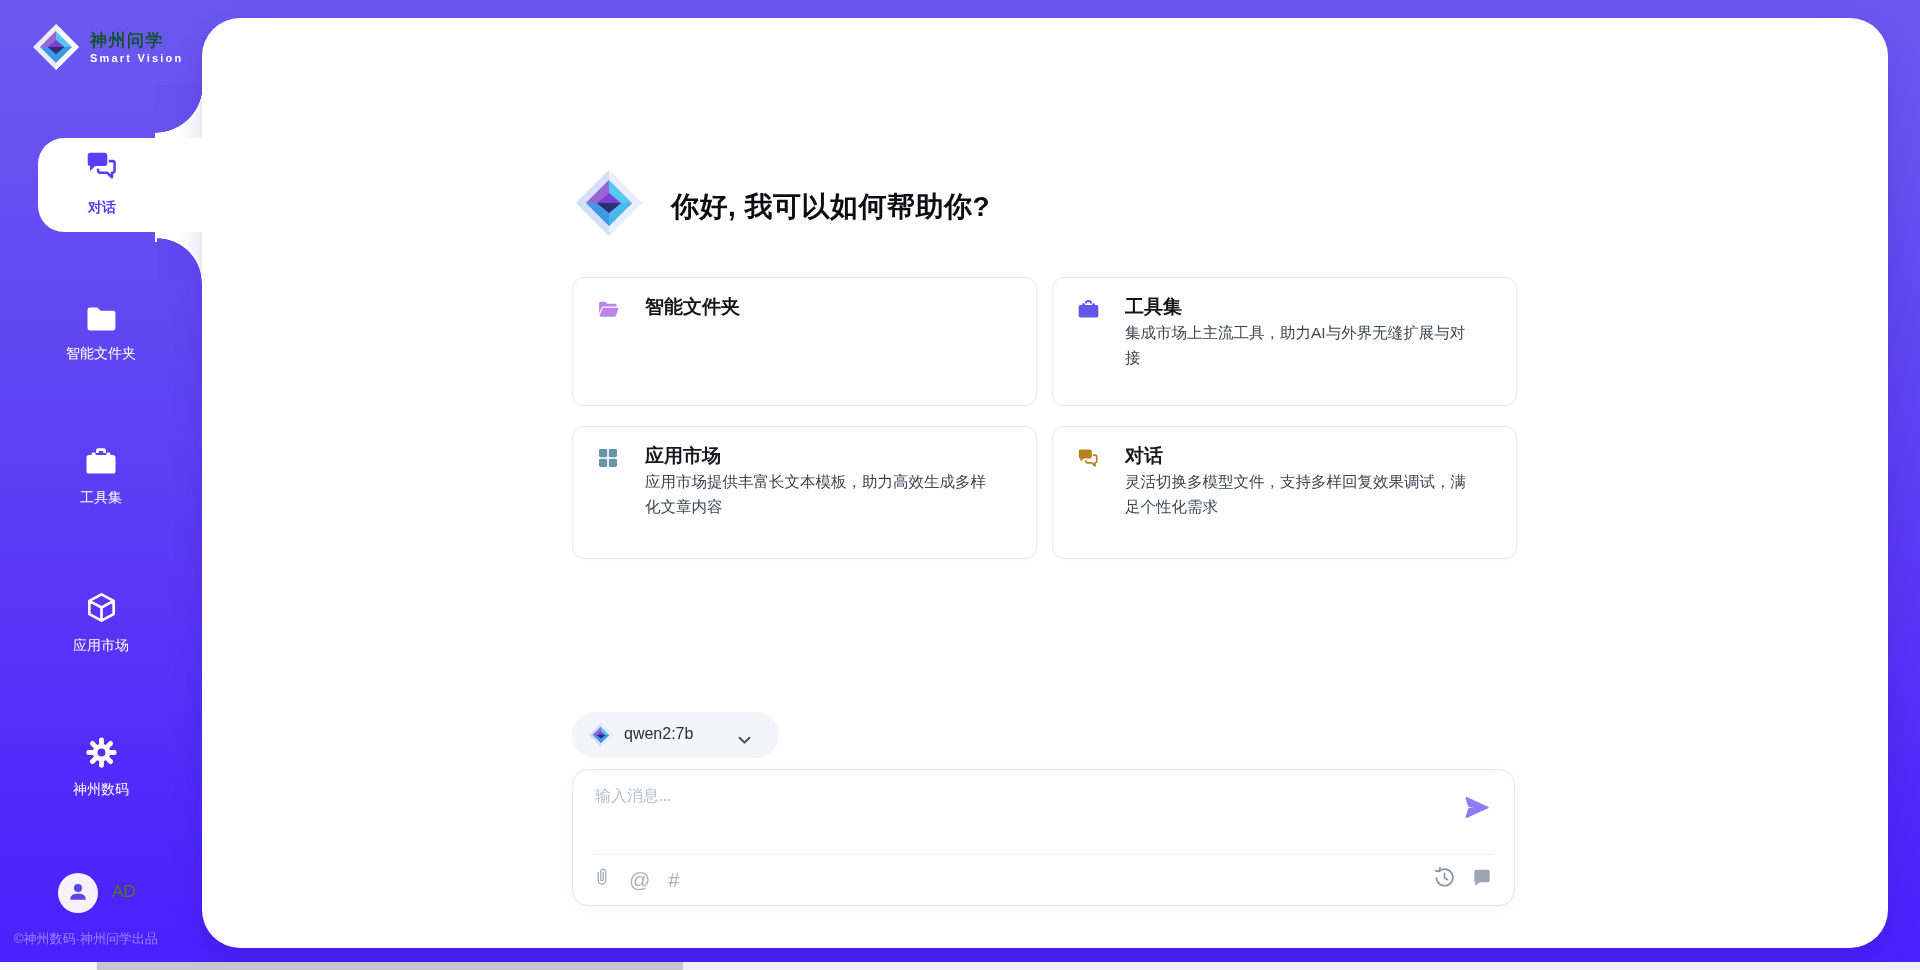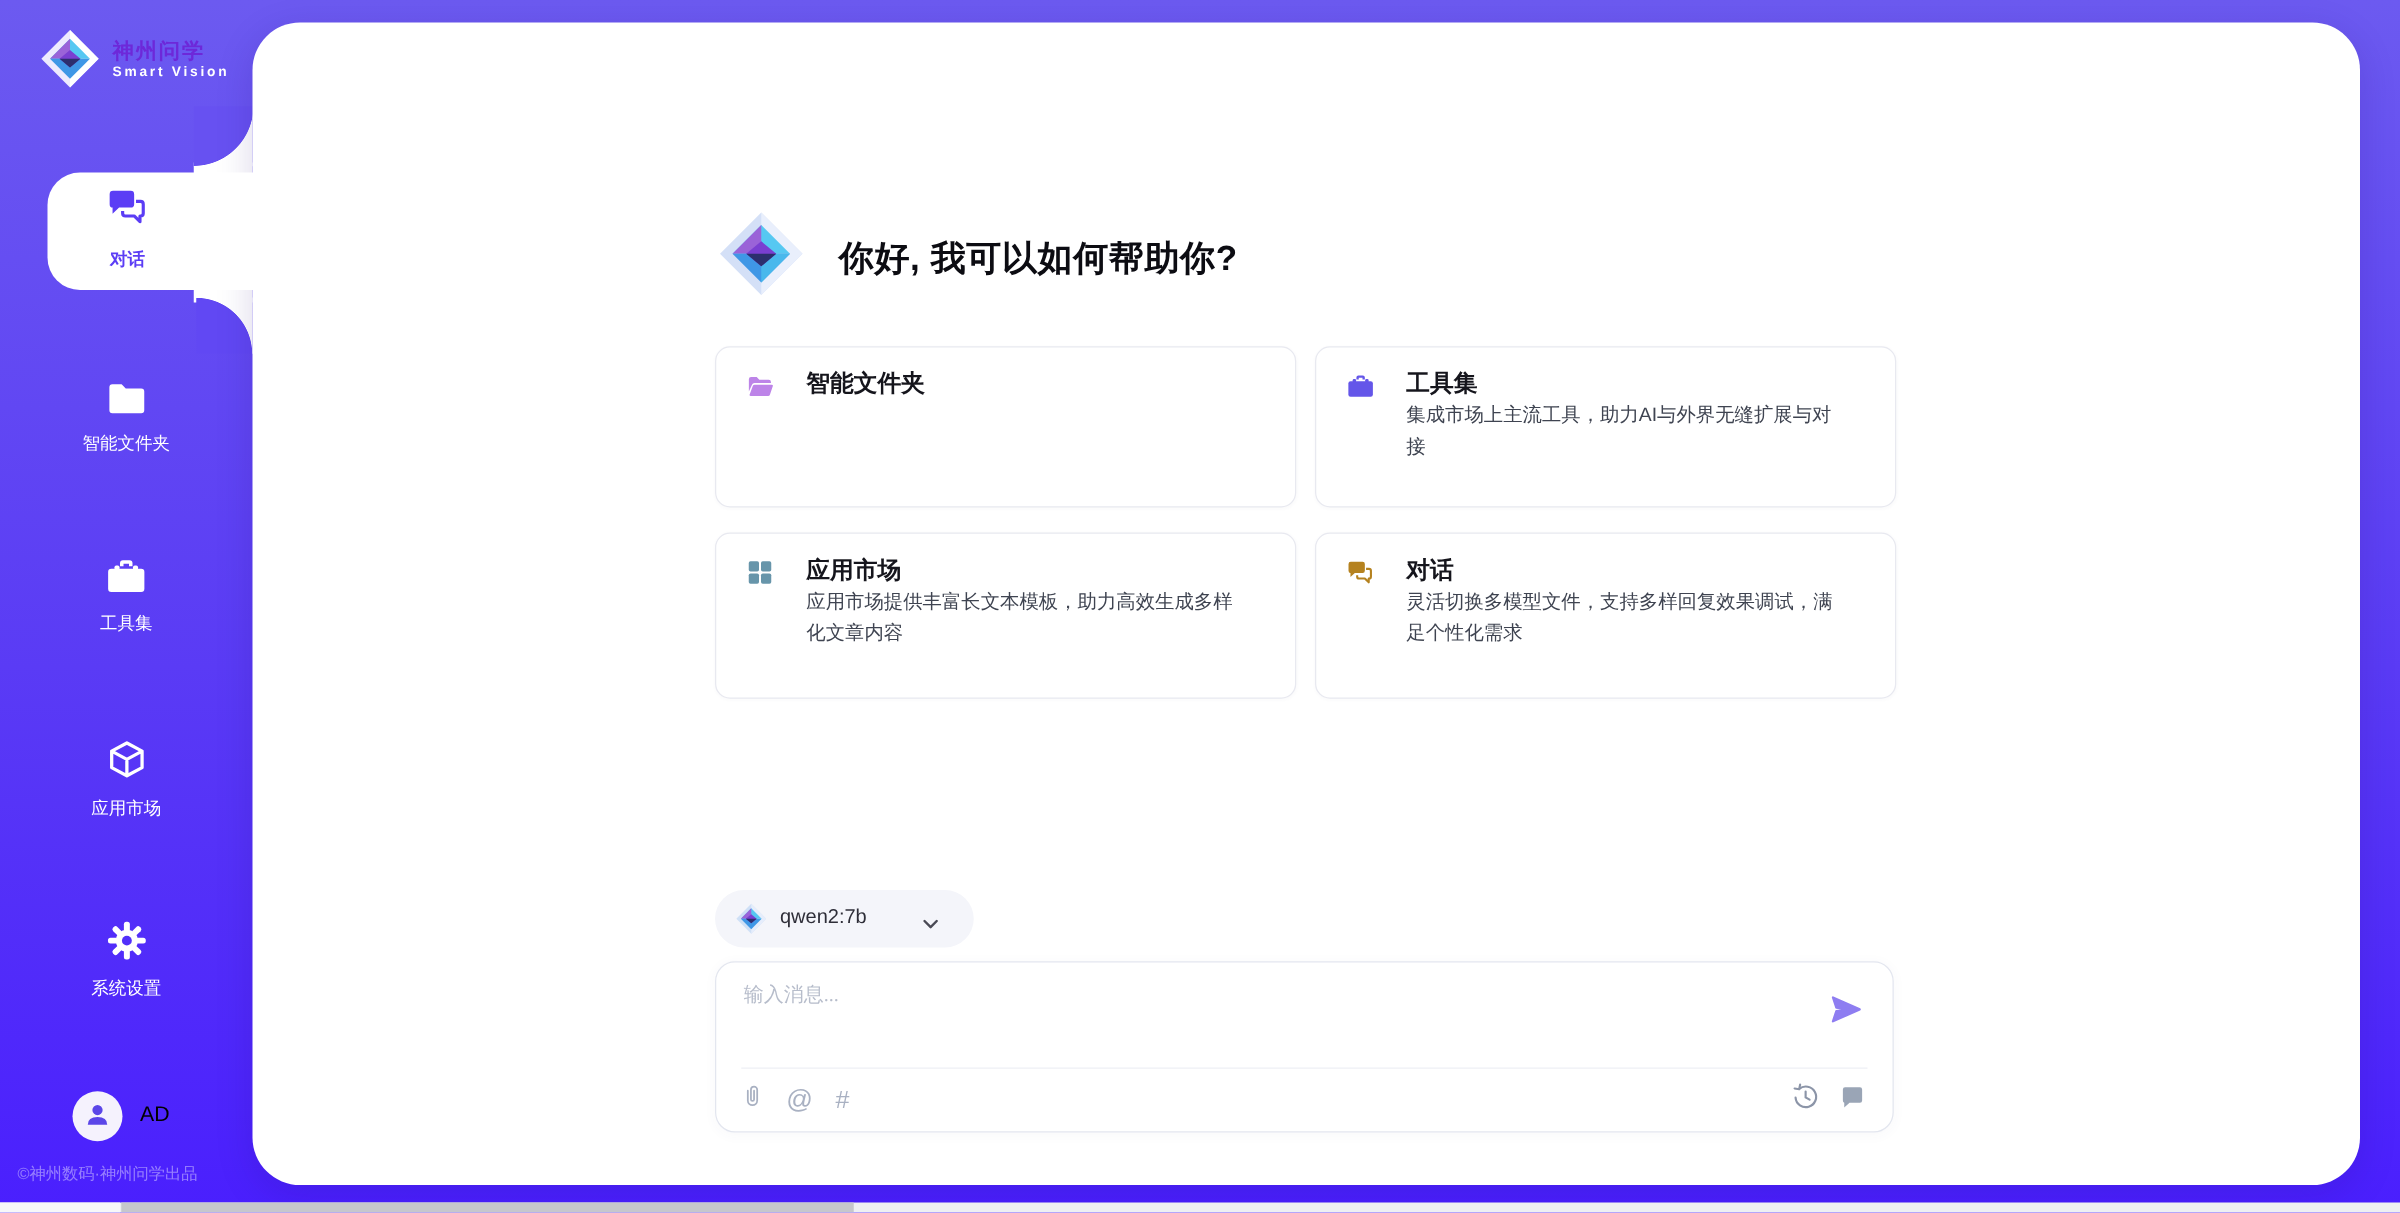--- a/index.html
+++ b/index.html
@@ -17,30 +17,30 @@
     background:radial-gradient(circle 48px at 0 0,#6751f1 47.4px,#ffffff 48px);}
   .fillet-bottom{left:157px;top:238px;width:45px;height:45px;z-index:2;
     background:radial-gradient(circle 45px at 0 100%,#6148f3 44.4px,#ffffff 45px);}
   .main-panel{left:202px;top:18px;width:1686px;height:930px;background:#ffffff;
     border-radius:38px;z-index:3;box-shadow:0 8px 30px rgba(30,10,120,.16);}
   .active-tab{left:38px;top:138px;width:172px;height:94px;background:#ffffff;
     border-radius:26px 0 0 26px;z-index:4;}
 
   
   .brand-logo{left:31px;top:22px;z-index:5;}
-  .brand-name{left:90px;top:29px;color:#6d28d9;font-size:17px;font-weight:700;letter-spacing:1.5px;z-index:5;}
+  .brand-name{left:90px;top:29px;color:#14532d;font-size:17px;font-weight:700;letter-spacing:1.5px;z-index:5;}
   .brand-sub{left:90px;top:52px;color:#fff;font-size:11px;font-weight:600;letter-spacing:2.2px;z-index:5;}
   .tab-icon{left:85px;top:149px;z-index:5;}
   .tab-label{left:38px;top:199px;width:128px;text-align:center;color:#5b3df5;
     font-size:14px;font-weight:600;z-index:5;}
   .nav-item{left:0;width:202px;text-align:center;z-index:5;color:#fff;cursor:pointer;}
   .nav-item .lbl{display:block;margin-top:8px;font-size:14px;color:#fff;}
   .avatar{left:58px;top:873px;width:40px;height:40px;border-radius:50%;background:#f5f2fd;
     z-index:5;display:flex;align-items:center;justify-content:center;}
-  .user-name{left:112px;top:882px;color:#000000;font-size:17px;font-weight:500;z-index:5;}
+  .user-name{left:112px;top:882px;color:#4d7c0f;font-size:17px;font-weight:500;z-index:5;}
   .side-footer{left:14px;top:930px;color:rgba(255,255,255,.42);font-size:13px;z-index:5;}
 
   
   .greet-logo{left:573px;top:167px;z-index:5;}
   .greeting{left:671px;top:188px;font-size:28px;font-weight:700;color:#0c0c12;z-index:5;letter-spacing:.5px;text-align:center;}
 
   .card{background:#fff;border:1px solid #e8e9f0;border-radius:12px;z-index:5;cursor:pointer;
     box-shadow:0 1px 3px rgba(60,60,100,.03);}
   .card-icon{position:absolute;left:24px;top:20px;}
   .card-title{position:absolute;left:72px;top:16px;font-size:19px;font-weight:700;color:#15151c;}
@@ -145,21 +145,21 @@
         <rect x="15.4" y="1.5" width="5.2" height="9" rx="2.2" transform="rotate(135 18 18)"></rect>
         <rect x="15.4" y="1.5" width="5.2" height="9" rx="2.2" transform="rotate(180 18 18)"></rect>
         <rect x="15.4" y="1.5" width="5.2" height="9" rx="2.2" transform="rotate(225 18 18)"></rect>
         <rect x="15.4" y="1.5" width="5.2" height="9" rx="2.2" transform="rotate(270 18 18)"></rect>
         <rect x="15.4" y="1.5" width="5.2" height="9" rx="2.2" transform="rotate(315 18 18)"></rect>
         <circle cx="18" cy="18" r="9.6"></circle>
       </g>
       <circle cx="18" cy="18" r="4.3" fill="#5230fa"></circle>
     </svg>
   </span>
-  <span class="lbl">系统设置</span>
+  <span class="lbl">神州数码</span>
 </div>
 
 <div class="abs avatar">
   <span>
     <svg width="24" height="24" viewBox="0 0 24 24">
       <circle cx="12" cy="9" r="4.1" fill="#5b46e8"></circle>
       <path d="M4.2 20.8 q0-6.2 7.8-6.2 t7.8 6.2 z" fill="#5b46e8"></path>
     </svg>
   </span>
 </div>

